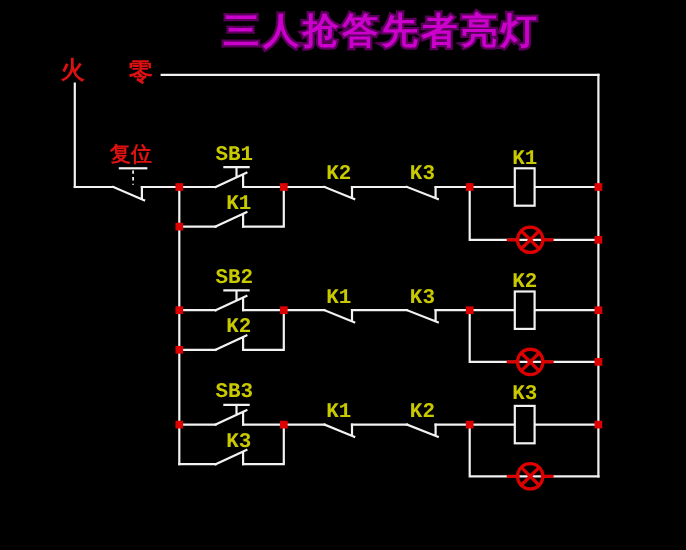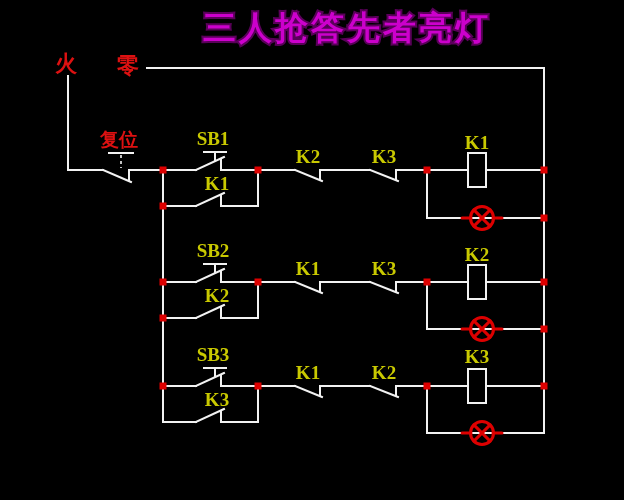--- a/index.html
+++ b/index.html
@@ -1,21 +1,21 @@
 <!DOCTYPE html>
 <html><head>
 <meta charset="utf-8">
 <style>
   html,body{margin:0;padding:0;background:#000;}
   .stage{
     position:relative;
     width:574px;height:500px;
     background:#000;
     overflow:hidden;
-    font-family:Liberation Serif, serif;
+    font-family:Liberation Mono, monospace;
   }
   svg{position:absolute;inset:0;}
   .wire{stroke:#f2f2f2;stroke-width:2;fill:none;stroke-linecap:square;}
   .dash{stroke:#f2f2f2;stroke-width:1.6;fill:none;stroke-dasharray:3 3;}
   .coil{fill:#000;stroke:#f2f2f2;stroke-width:2;}
   .lamp{stroke:#dd0000;stroke-width:3;fill:none;stroke-linecap:round;}
   .dot{fill:#dd0000;}
   .lbl-y{fill:#c9c900;font-size:19px;font-weight:bold;text-anchor:middle;}
   .lbl-r{fill:#dd1111;font-weight:bold;text-anchor:middle;}
   .title-t{

